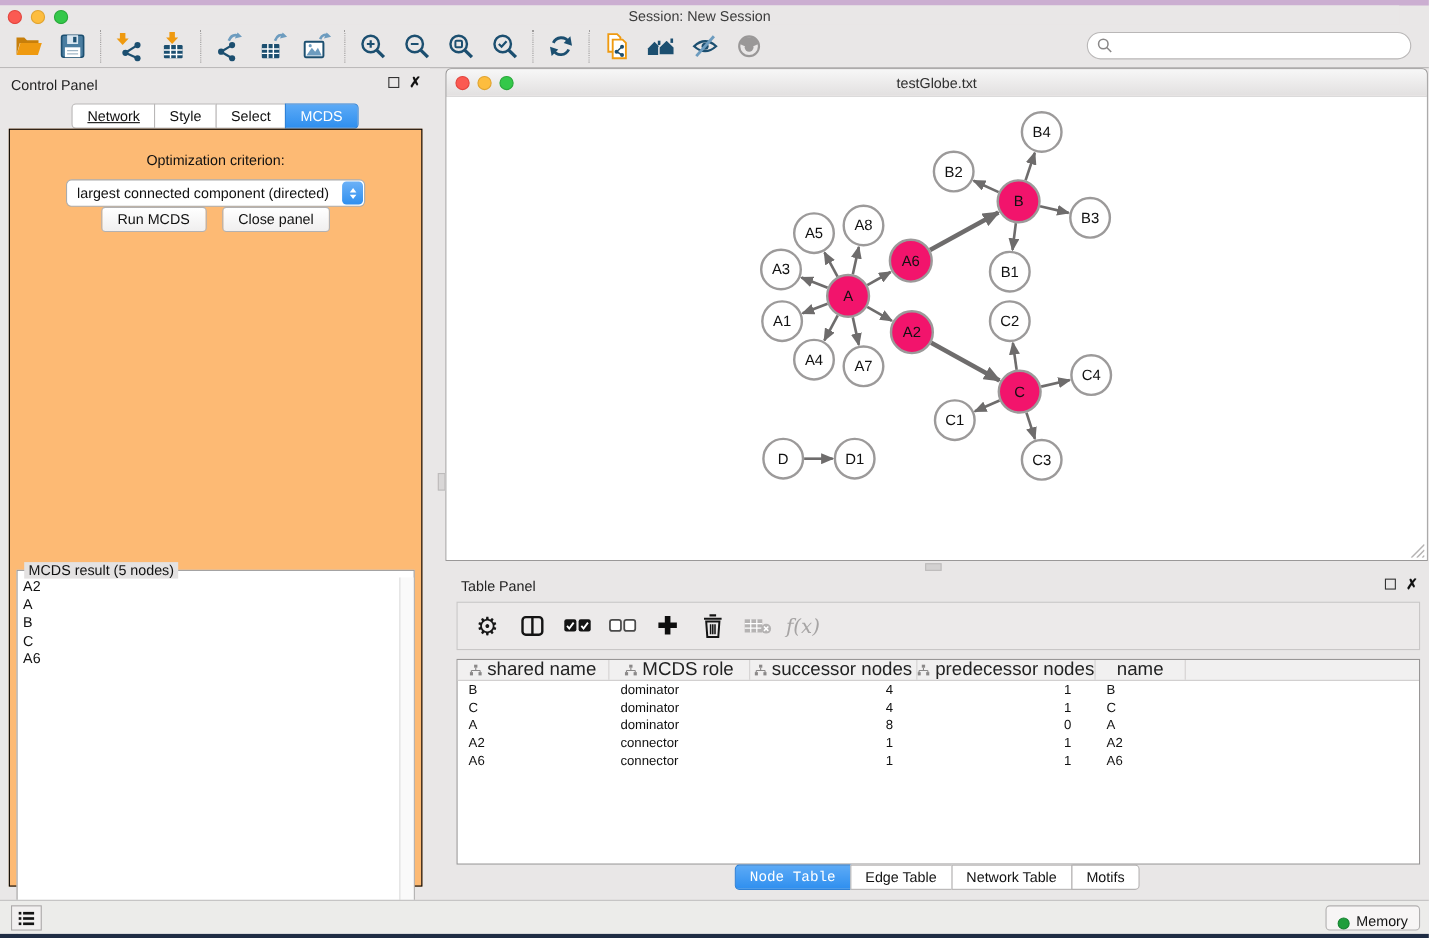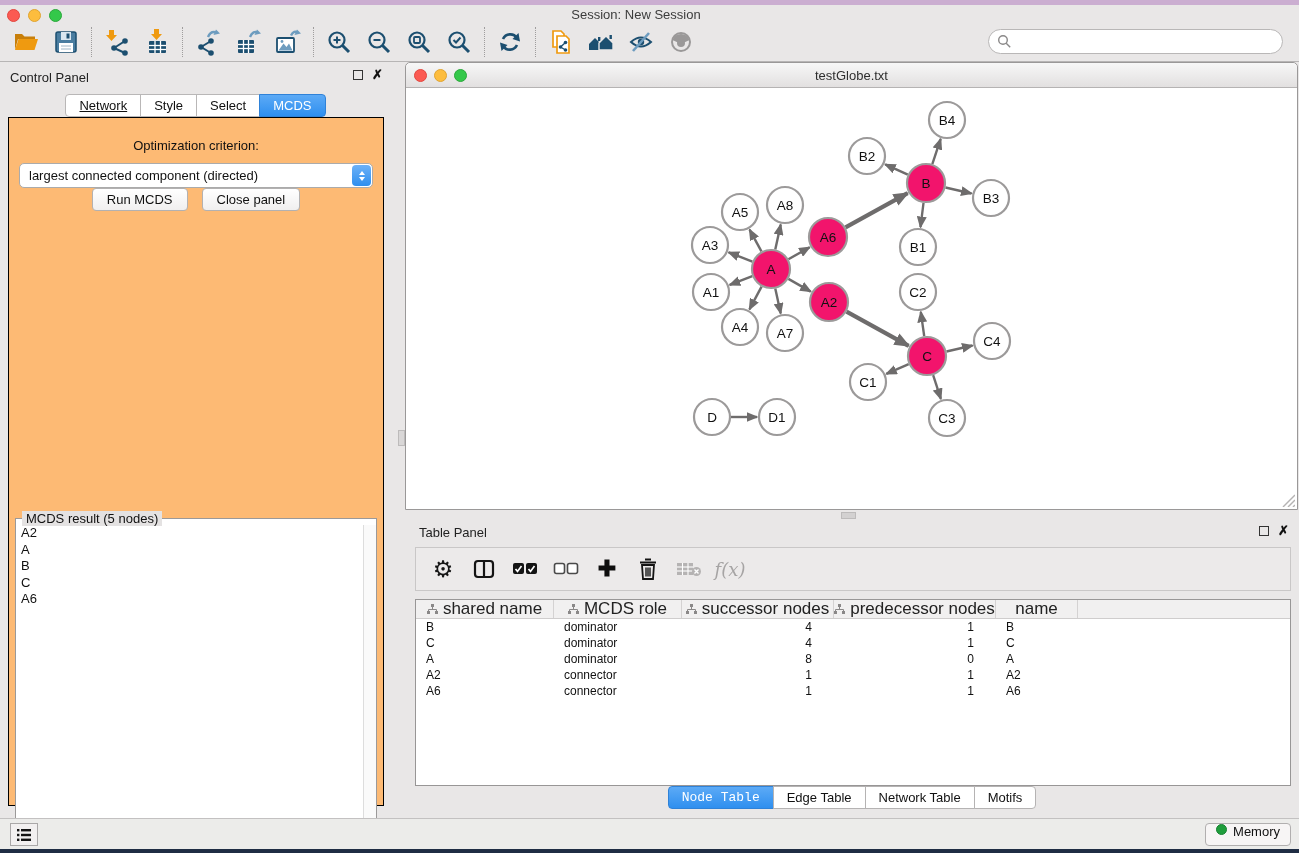--- a/index.html
+++ b/index.html
@@ -37,21 +37,21 @@
   .cp-tab { font-size:13px; color:#111; background:#fff; border:1px solid #b9b7b7; padding:3px 13px;
     margin-left:-1px; }
   .cp-tab:first-child { border-radius:4px 0 0 4px; margin-left:0;text-decoration:underline; }
   .cp-tab:last-child { border-radius:0 4px 4px 0; }
   .cp-tab.active { background:linear-gradient(#5caaf6,#2f8fef); color:#fff; border-color:#2f82d8; }
 
   .cp-content { position:absolute; left:8px; top:55px; width:376px; height:689px;
     background:#fdba74; border:1px solid #000000; }
   .opt-label { margin-top:20px; text-align:center; font-size:13px; color:#111; }
   .criterion-row { display:flex; justify-content:center; margin-top:10px; }
-  .criterion-select { width:354px; height:25px; background:#fff; border:1px solid #ababab; border-radius:5px;
+  .criterion-select { width:272px; height:25px; background:#fff; border:1px solid #ababab; border-radius:5px;
     display:flex; align-items:center; position:relative; }
   .criterion-text { font-size:13px; color:#111; padding-left:9px; white-space:nowrap; }
   .stepper { position:absolute; right:1px; top:1px; width:19px; height:21px; border-radius:4px;
     background:linear-gradient(#6cb1f7,#2f8fef); display:flex; flex-direction:column; align-items:center; justify-content:center; gap:2px; }
   .stepper .up { width:0; height:0; border-left:3.5px solid transparent; border-right:3.5px solid transparent; border-bottom:4.5px solid #fff; }
   .stepper .down { width:0; height:0; border-left:3.5px solid transparent; border-right:3.5px solid transparent; border-top:4.5px solid #fff; }
   .cp-buttons { display:flex; justify-content:center; gap:14px; margin-top:0; }
   .mac-btn { font-size:13px; color:#111; background:linear-gradient(#ffffff,#f0efef); border:1px solid #b3b1b1;
     border-radius:4px; padding:3px 14px; }
 
@@ -99,21 +99,21 @@
   .bt-tab:first-child { border-radius:4px 0 0 4px; margin-left:0; }
   .bt-tab:last-child { border-radius:0 4px 4px 0; }
   .bt-tab.active { background:linear-gradient(#5caaf6,#2f8fef); color:#fff; border-color:#2f82d8;font-family:Liberation Mono, monospace; }
 
   
   .statusbar { position:absolute; left:0; top:818px; width:1299px; height:31px; background:#ececea;
     border-top:1px solid #c3c1c1; }
   .status-left-btn { position:absolute; left:10px; top:4px; width:28px; height:23px; background:#f2f0f0;
     border:1px solid #aaa8a8; display:flex; align-items:center; justify-content:center; }
   .memory-btn { position:absolute; right:8px; top:4px; height:23px; background:#f7f5f5; border:1px solid #b1afaf;
-    border-radius:4px; display:flex; align-items:flex-start; gap:6px; padding:0 10px; font-size:13px; color:#111; }
+    border-radius:4px; display:flex; align-items:flex-end; gap:6px; padding:0 10px; font-size:13px; color:#111; }
   .mem-dot { width:11px; height:11px; border-radius:50%; background:#1f9e3c; border:1px solid #178231; }
   .desktop-strip-bottom { position:absolute; left:0; top:849px; width:1299px; height:4px; background:#1f2d44; }
 </style>
 </head>
 <body>
 
 <div class="desktop-strip-top"></div>
 <div class="titlebar">
   <div class="lights">
     <div class="light red"></div>

